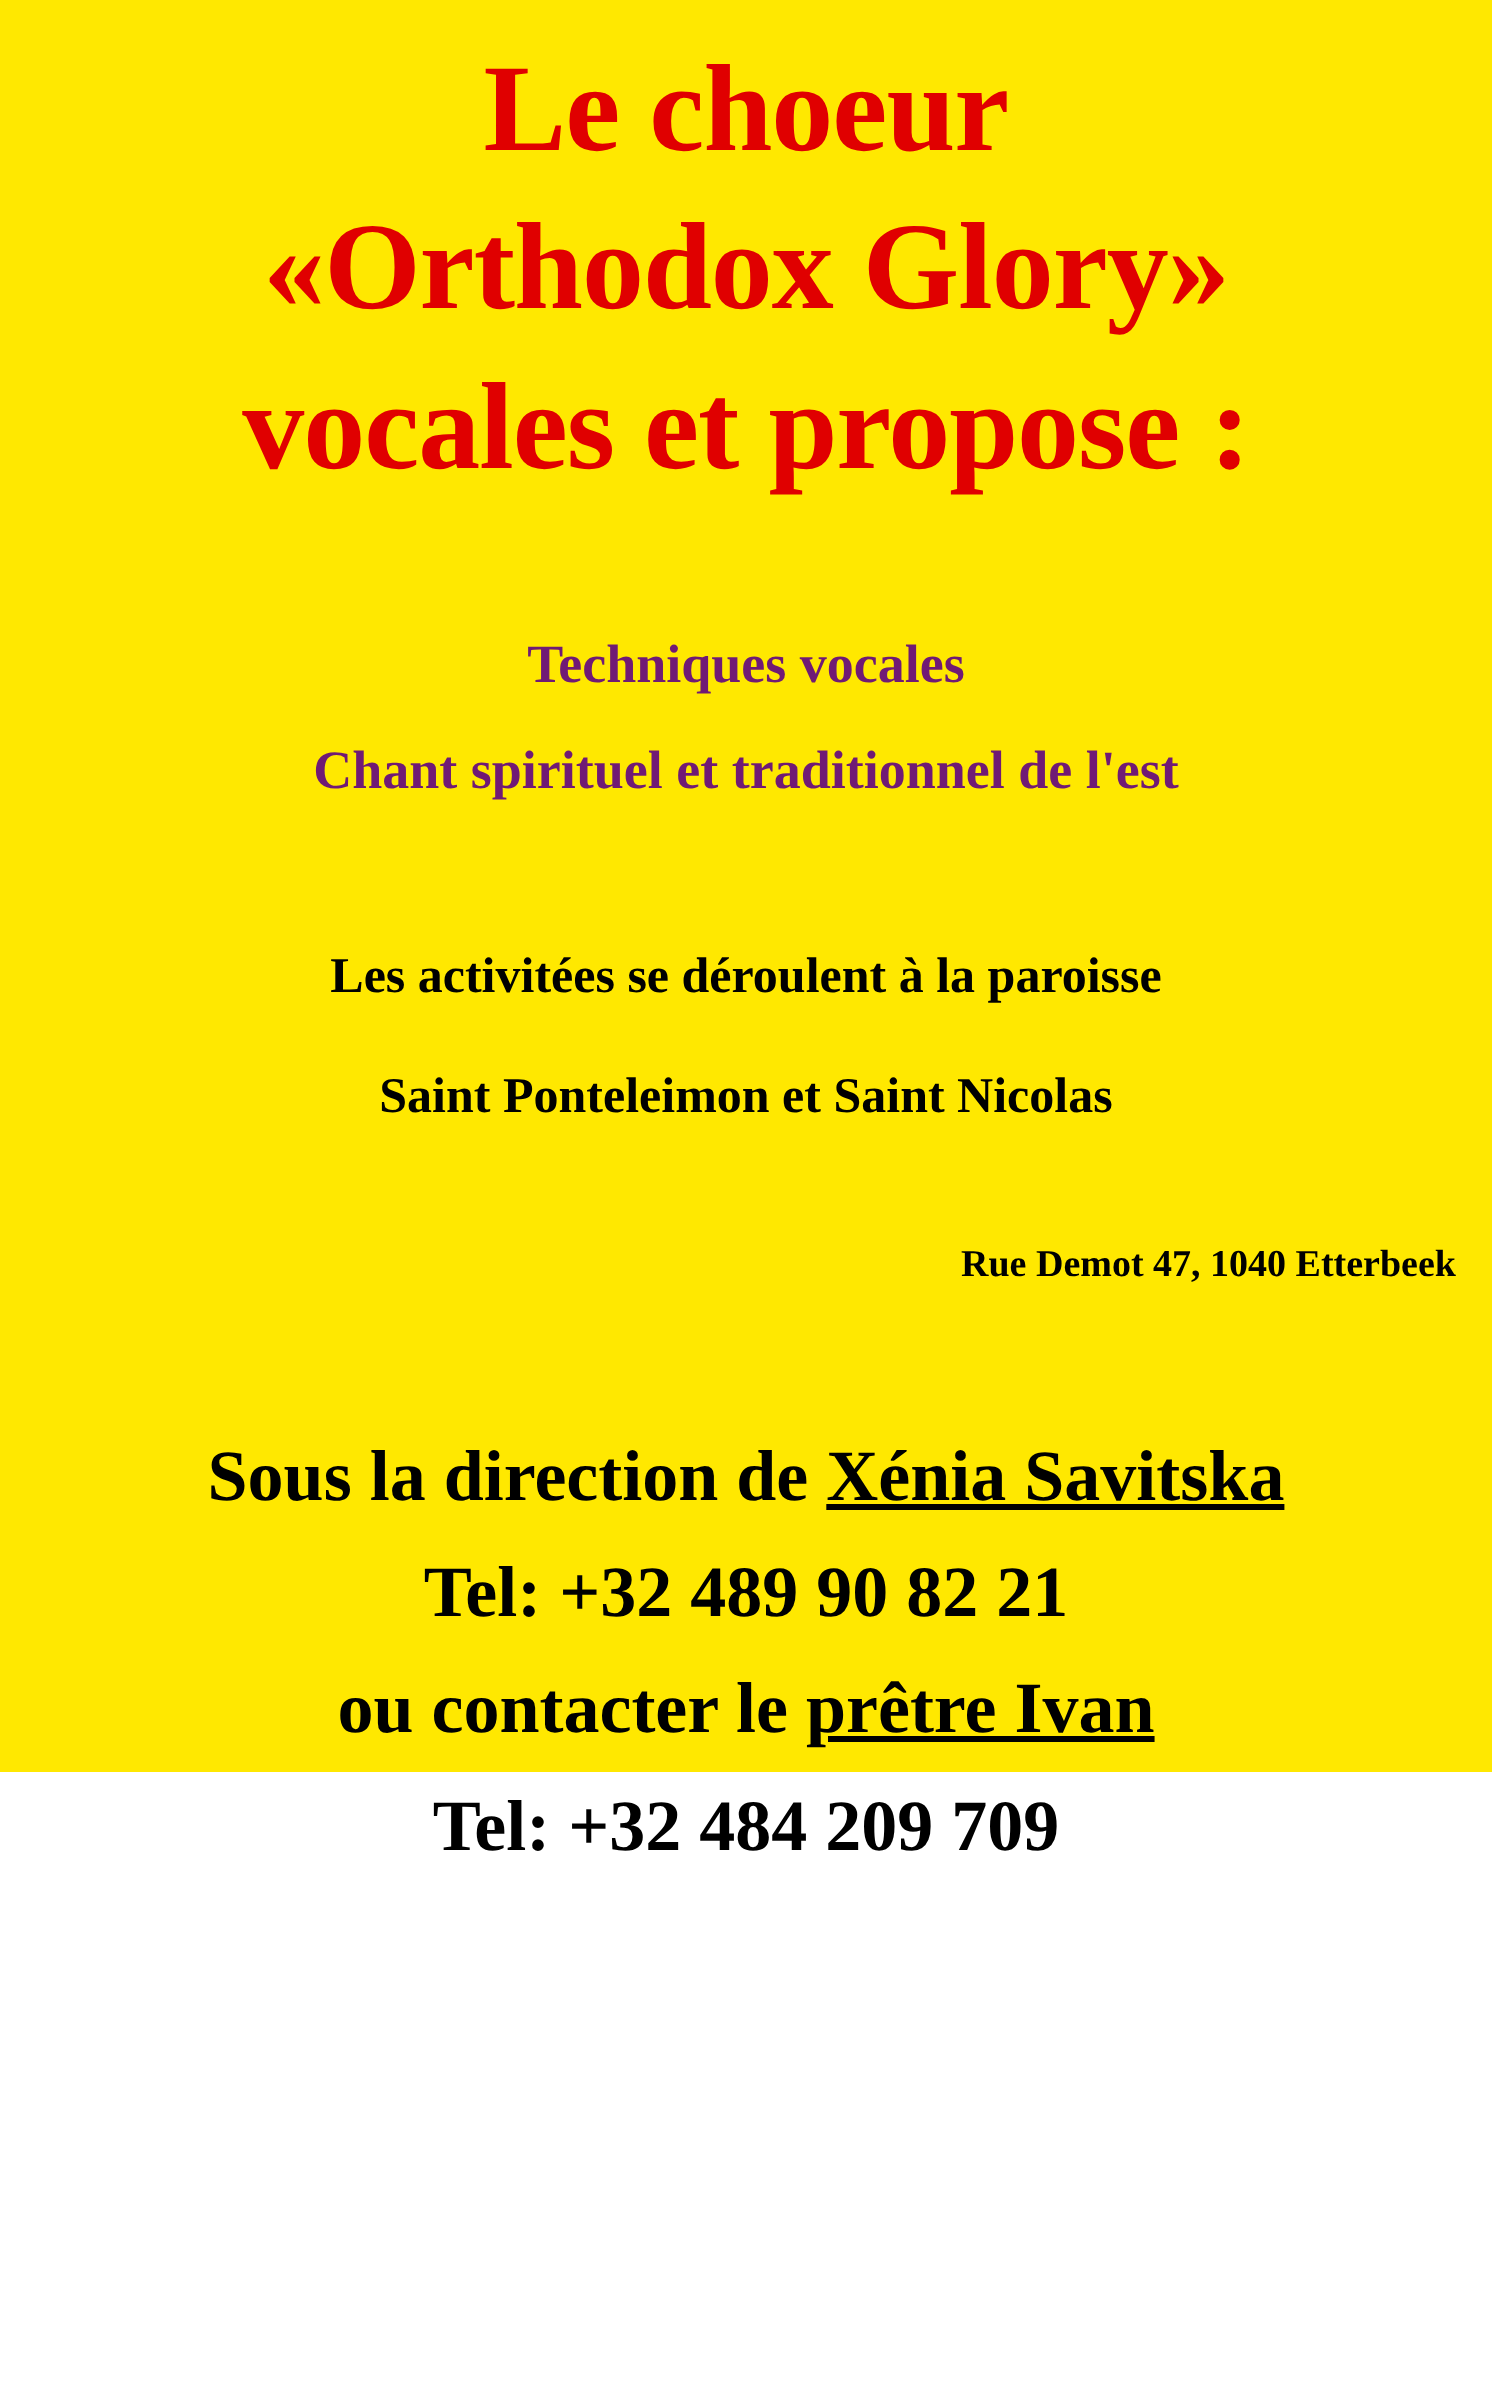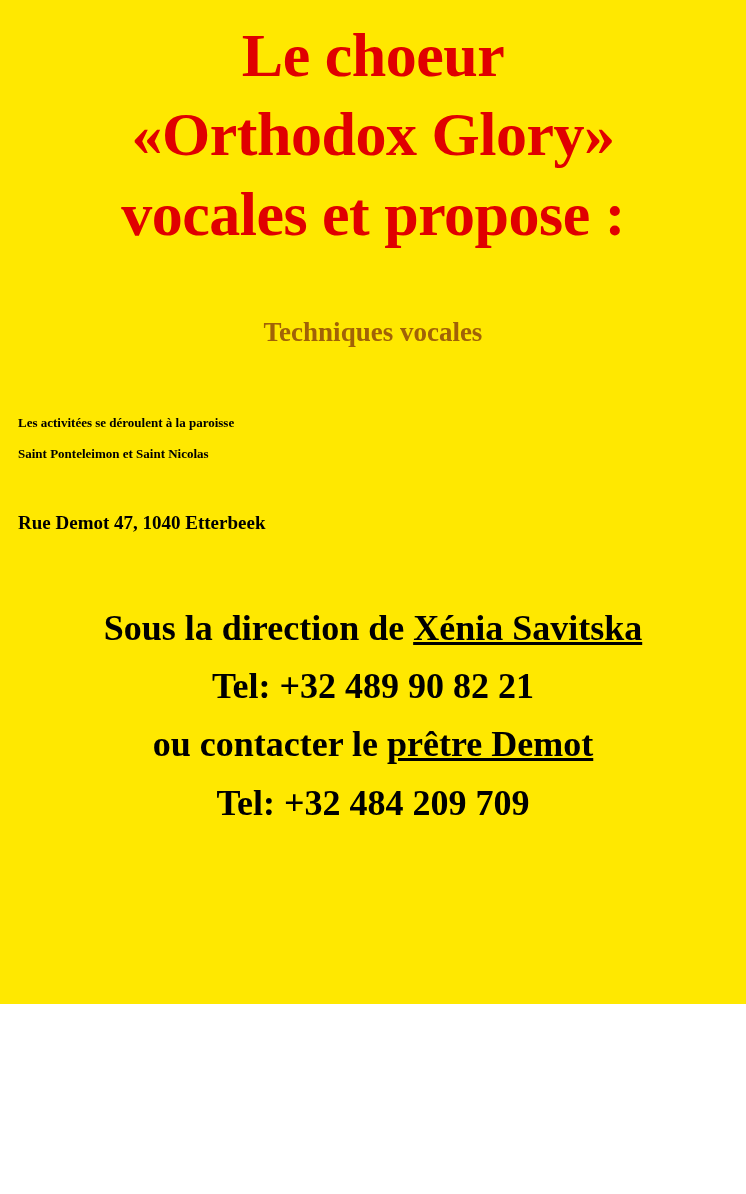--- a/index.html
+++ b/index.html
@@ -9,62 +9,63 @@
   body {
     width: 746px;
     height: 1194px;
     background: #ffffff;
     font-family: "Liberation Serif", serif;
     overflow: hidden;
   }
   .poster {
     position: relative;
     width: 746px;
-    height: 1004px;
+    height: 886px;
     background: #ffe800;
     box-sizing: border-box;
     padding: 0 18px;
   }
   .headline {
     text-align: center;
     color: #e00000;
     font-weight: bold;
     font-size: 62px;
     line-height: 1.28;
     letter-spacing: -0.5px;
     padding-top: 16px;
   }
   .headline .hl-line {
     display: block;
     white-space: nowrap;
   }
   .offer {
     margin-top: 52px;
     text-align: center;
-    color: #a16207;
+    color: #701a75;
     font-weight: bold;
     font-size: 27px;
     line-height: 1.95;
   }
   .offer .off-line {
     display: block;
   }
   .venue {
     margin-top: 48px;
+    text-align: center;
     color: #000000;
     font-weight: bold;
-    font-size: 13px;
+    font-size: 25px;
     line-height: 2.4;
   }
   .venue .v-line {
     display: block;
   }
   .address {
     margin-top: 30px;
-    text-align: left;
+    text-align: right;
     color: #000000;
     font-weight: bold;
     font-size: 19px;
     line-height: 2.5;
   }
   .address .a-line {
     display: block;
   }
   .contact {
     margin-top: 52px;
@@ -96,31 +97,32 @@
 <div class="poster">
 
   <div class="headline">
     <span class="hl-line">Le choeur</span>
     <span class="hl-line">«Orthodox Glory»</span>
     <span class="hl-line">vocales et propose :</span>
   </div>
 
   <div class="offer">
     <span class="off-line">Techniques vocales</span>
+    <span class="off-line">Chant spirituel et traditionnel de l'est</span>
   </div>
 
   <div class="venue">
     <span class="v-line">Les activitées se déroulent à la paroisse</span>
     <span class="v-line">Saint Ponteleimon et Saint Nicolas</span>
   </div>
 
   <div class="address">
     <span class="a-line">Rue Demot 47,  1040 Etterbeek</span>
   </div>
 
   <div class="contact">
     <span class="c-line"><span>Sous la direction de </span><span class="u">Xénia Savitska</span></span>
     <span class="c-line">Tel: +32 489 90 82 21</span>
-    <span class="c-line"><span>ou contacter le </span><span class="u">prêtre Demot</span></span>
+    <span class="c-line"><span>ou contacter le </span><span class="u">prêtre Ivan</span></span>
     <span class="c-line">Tel: +32 484 209 709</span>
   </div>
 
 </div>
 
 </body></html>

